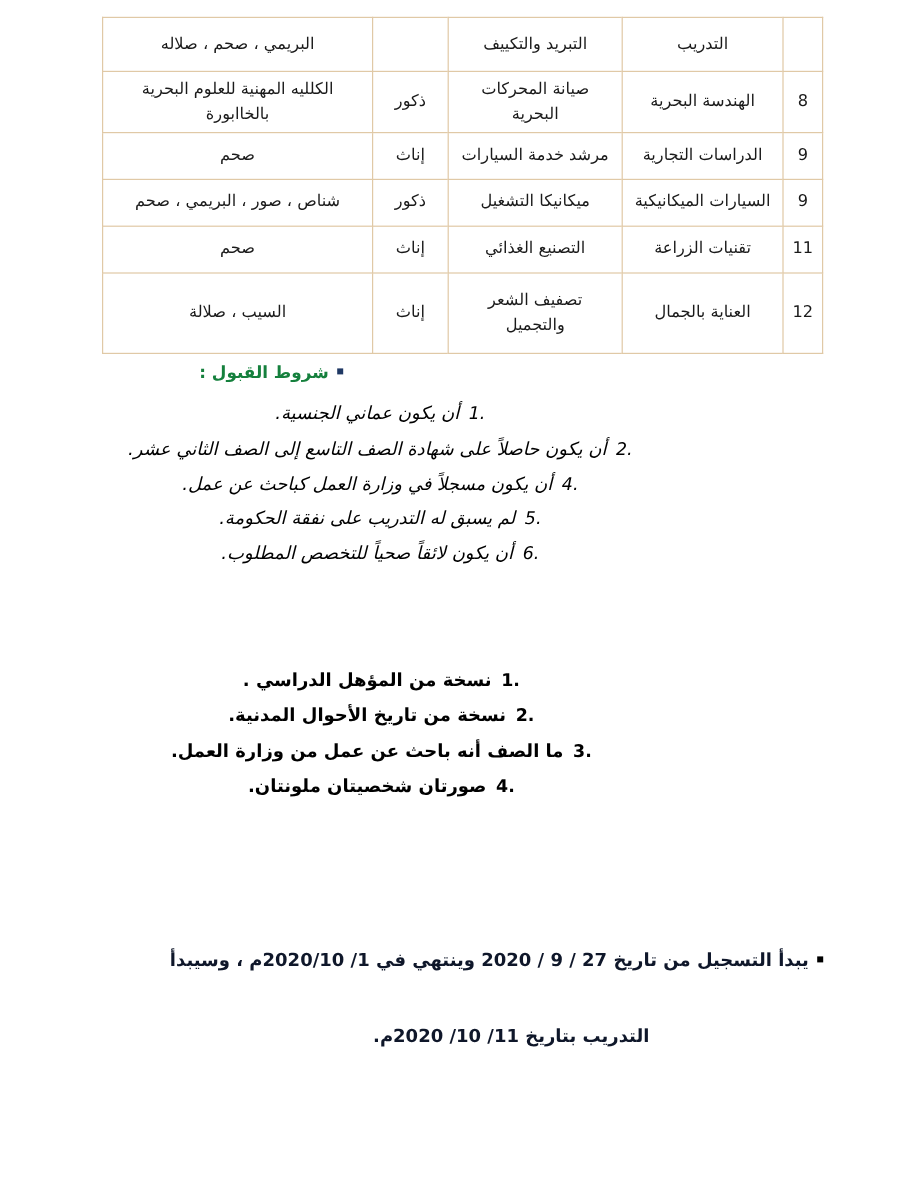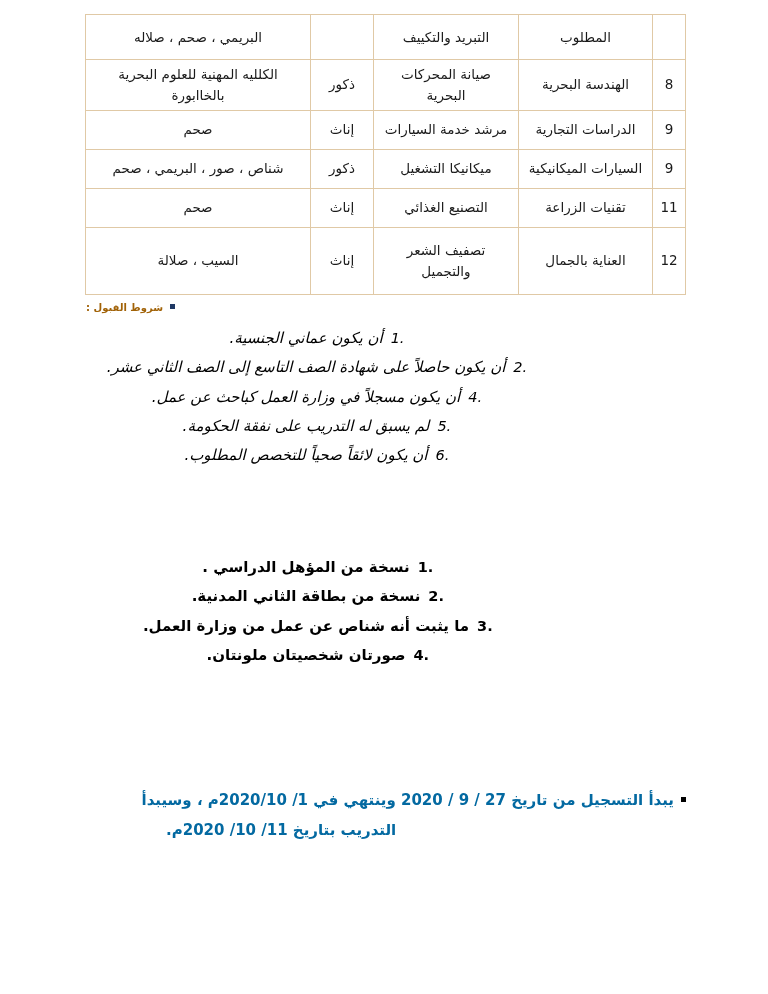--- a/index.html
+++ b/index.html
@@ -63,24 +63,24 @@
   tr.row-head td { height: 36px; }
 
   
   .section {
     position: absolute;
     direction: rtl;
     width: 600px;
     left: 86px;
   }
   .bullet-head {
-    font-size: 10px;
+    font-size: 14px;
     font-weight: bold;
-    color: #a16207;
-    text-align: left;
+    color: #15803d;
+    text-align: center;
     white-space: nowrap;
     line-height: 1.6;
     direction: rtl;
   }
   .bullet-head .sq {
     display: inline-block;
     width: 5px;
     height: 5px;
     background: #1f3864;
     vertical-align: middle;
@@ -130,55 +130,56 @@
   .footer-note {
     position: absolute;
     left: 86px;
     top: 785px;
     width: 600px;
     direction: rtl;
     text-align: right;
     font-size: 15px;
     font-weight: bold;
     line-height: 2.0;
-    color: #0369a1;
+    color: #0f172a;
   }
   .footer-note .sq {
     display: inline-block;
     width: 5px;
     height: 5px;
     background: #000000;
     vertical-align: middle;
     margin-left: 7px;
     margin-bottom: 3px;
   }
   .footer-note .line2 {
     display: block;
-    text-align: left;
+    text-align: center;
     padding-left: 80px;
+    margin-top: 33px;
   }
 </style>
 </head>
 <body>
 
 <div class="page">
 
   <div class="table-wrap">
     <table class="spec-table">
       <colgroup>
         <col class="col-num">
         <col class="col-specialty">
         <col class="col-program">
         <col class="col-gender">
         <col class="col-location">
       </colgroup>
       <tbody>
         <tr class="row-head">
           <td class="cell-num"></td>
-          <td class="cell-specialty">المطلوب</td>
+          <td class="cell-specialty">التدريب</td>
           <td class="cell-program">التبريد والتكييف</td>
           <td class="cell-gender"></td>
           <td class="cell-location">البريمي ، صحم ، صلاله</td>
         </tr>
         <tr class="row-std">
           <td class="cell-num">8</td>
           <td class="cell-specialty">الهندسة البحرية</td>
           <td class="cell-program">صيانة المحركات البحرية</td>
           <td class="cell-gender">ذكور</td>
           <td class="cell-location">الكلليه المهنية للعلوم البحرية بالخاابورة</td>
@@ -237,24 +238,24 @@
       </li>
     </ol>
   </div>
 
   <div class="section" id="documents-section">
     <ol class="arabic-list" id="documents-list">
       <li>
         <span class="num">1.</span><span class="txt">نسخة من المؤهل الدراسي .</span>
       </li>
       <li>
-        <span class="num">2.</span><span class="txt">نسخة  من بطاقة الثاني المدنية.</span>
-      </li>
-      <li>
-        <span class="num">3.</span><span class="txt">ما يثبت أنه شناص عن عمل من وزارة العمل.</span>
+        <span class="num">2.</span><span class="txt">نسخة  من تاريخ الأحوال المدنية.</span>
+      </li>
+      <li>
+        <span class="num">3.</span><span class="txt">ما الصف أنه باحث عن عمل من وزارة العمل.</span>
       </li>
       <li>
         <span class="num">4.</span><span class="txt">صورتان شخصيتان ملونتان.</span>
       </li>
     </ol>
   </div>
 
   <div class="footer-note">
     <span class="sq"></span><span>يبدأ التسجيل من تاريخ 27 / 9 / 2020 وينتهي في 1/ 2020/10م ، وسيبدأ</span>
     <span class="line2">التدريب بتاريخ 11/ 10/ 2020م.</span>

